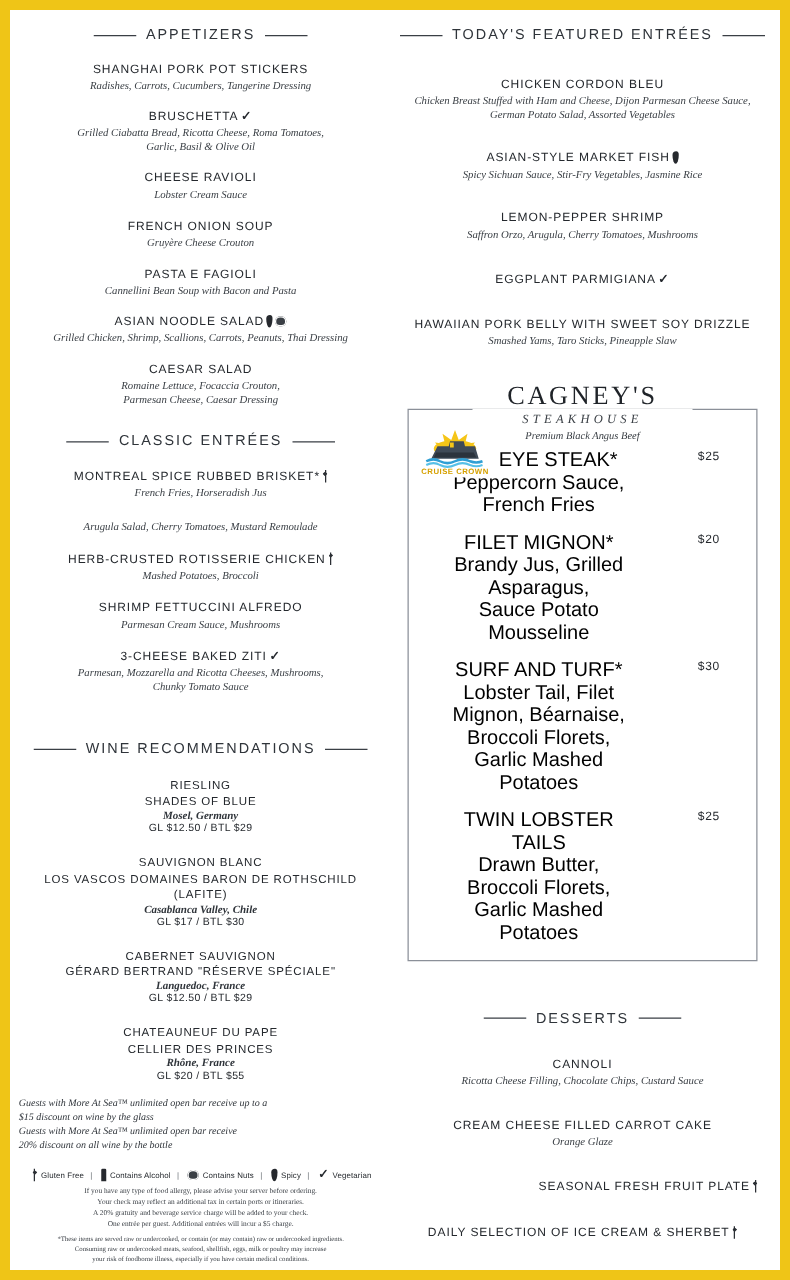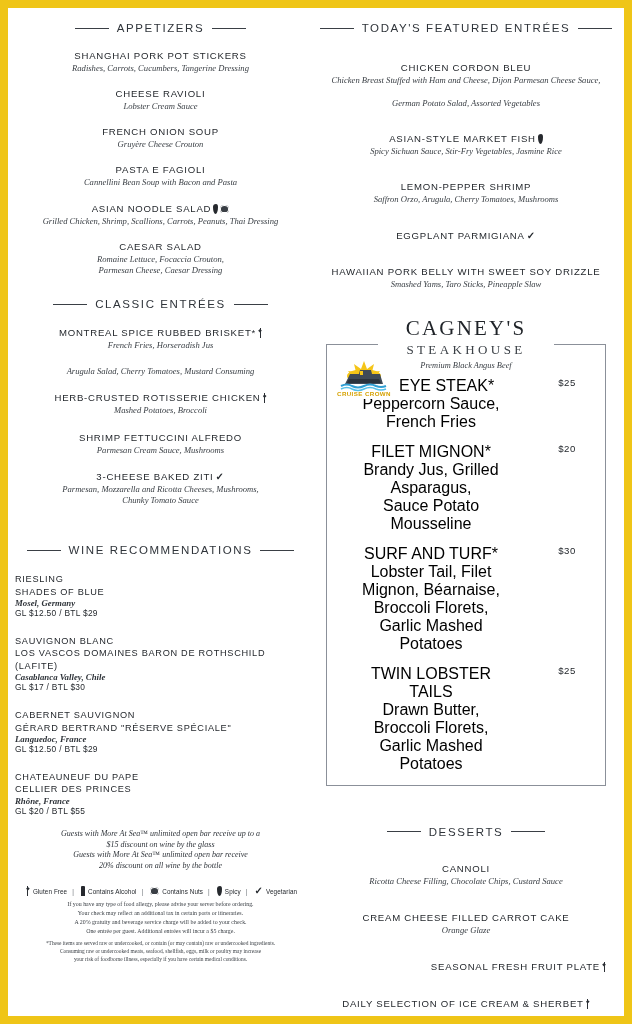--- a/index.html
+++ b/index.html
@@ -64,21 +64,21 @@
 
   
   .steak-wrap{position:relative;margin-top:10px;}
   .steak-title{text-align:center;position:relative;z-index:3;}
   .steak-title .cg{
     font-family:"Liberation Serif", serif;
     font-size:21px;letter-spacing:2.2px;color:#1f2328;line-height:1;
   }
   .steak-title .sh{
     font-family:"Liberation Serif", serif;
-    font-size:13px;letter-spacing:3.4px;color:#3b4046;margin-top:3px;
+    font-size:10px;letter-spacing:3.4px;color:#3b4046;margin-top:3px;font-style:italic;
   }
   .steak-title .pb{
     font-family:"Liberation Serif", serif;font-style:italic;
     font-size:8.4px;color:#3b4046;margin-top:3px;
   }
   .steak-box{
     border:1px solid #8b9099;
     margin-top:-26px;padding:32px 12px 12px 12px;
     position:relative;
   }
@@ -94,27 +94,27 @@
     display:flex;align-items:flex-start;justify-content:center;
     margin:0;
   }
   .steak-name-col{width:150px;text-align:center;}
   .steak-price{
     width:44px;text-align:right;font-size:9.6px;color:#24282d;
     letter-spacing:0.6px;padding-left:26px;
   }
 
   
-  .wine{}
+  .wine{text-align:center;}
   .wine .v{font-size:9.2px;letter-spacing:0.7px;color:#24282d;line-height:1.35;}
   .wine .r{font-family:"Liberation Serif",serif;font-style:italic;font-weight:700;font-size:8.8px;color:#2f343a;}
   .wine .p{font-size:8.4px;letter-spacing:0.3px;color:#24282d;}
   .wine-note{
     font-family:"Liberation Serif",serif;font-style:italic;
-    font-size:8px;line-height:1.35;text-align:center;color:#2f343a;
+    font-size:8px;line-height:1.35;color:#2f343a;
   }
 
   
   .legend{
     display:flex;align-items:center;justify-content:center;
     gap:3px;font-size:6.3px;color:#24282d;letter-spacing:0.1px;
     flex-wrap:nowrap;
   }
   .legend .sep{color:#6a6f75;margin:0 2px;}
   .legend .lbl{white-space:nowrap;}
@@ -141,20 +141,25 @@
       <span class="title">APPETIZERS</span>
       <span class="rule"></span>
     </div>
 
     <div id="appetizers-list" style="margin-top:16px">
           <div class="item">
             <div class="nm">SHANGHAI PORK POT STICKERS</div>
             <div class="ds">Radishes, Carrots, Cucumbers, Tangerine Dressing</div>
           </div>
           <div class="item" style="margin-top: 14px;">
+            <div class="nm">BRUSCHETTA<span class="ico i-veg" style="font-family: &quot;Liberation Serif&quot;, serif;">✓</span></div>
+            <div class="ds">Grilled Ciabatta Bread, Ricotta Cheese, Roma Tomatoes,</div>
+            <div class="ds" style="margin-top: 0px;">Garlic, Basil &amp; Olive Oil</div>
+          </div>
+          <div class="item" style="margin-top: 14px;">
             <div class="nm">CHEESE RAVIOLI</div>
             <div class="ds">Lobster Cream Sauce</div>
           </div>
           <div class="item" style="margin-top: 14px;">
             <div class="nm">FRENCH ONION SOUP</div>
             <div class="ds">Gruyère Cheese Crouton</div>
           </div>
           <div class="item" style="margin-top: 14px;">
             <div class="nm">PASTA E FAGIOLI</div>
             <div class="ds">Cannellini Bean Soup with Bacon and Pasta</div>
@@ -176,21 +181,21 @@
       <span class="title">CLASSIC ENTRÉES</span>
       <span class="rule"></span>
     </div>
 
     <div id="classic-list" style="margin-top:17px">
           <div class="item">
             <div class="nm">MONTREAL SPICE RUBBED BRISKET*<span class="ico i-gf"></span></div>
             <div class="ds">French Fries, Horseradish Jus</div>
           </div>
           <div class="item" style="margin-top: 15px;">
-            <div class="ds">Arugula Salad, Cherry Tomatoes, Mustard Consuming</div>
+            <div class="ds">Arugula Salad, Cherry Tomatoes, Mustard Remoulade</div>
           </div>
           <div class="item" style="margin-top: 15px;">
             <div class="nm">HERB-CRUSTED ROTISSERIE CHICKEN<span class="ico i-gf"></span></div>
             <div class="ds">Mashed Potatoes, Broccoli</div>
           </div>
           <div class="item" style="margin-top: 15px;">
             <div class="nm">SHRIMP FETTUCCINI ALFREDO</div>
             <div class="ds">Parmesan Cream Sauce, Mushrooms</div>
           </div>
           <div class="item" style="margin-top: 15px;">
@@ -276,21 +281,21 @@
     <div class="sec-head">
       <span class="rule"></span>
       <span class="title">TODAY'S FEATURED ENTRÉES</span>
       <span class="rule"></span>
     </div>
 
     <div id="featured-list" style="margin-top:28px">
           <div class="item">
             <div class="nm">CHICKEN CORDON BLEU</div>
             <div class="ds">Chicken Breast Stuffed with Ham and Cheese, Dijon Parmesan Cheese Sauce,</div>
-            <div class="ds" style="margin-top: 12px;">German Potato Salad, Assorted Vegetables</div>
+            <div class="ds" style="margin-top: 0px;">German Potato Salad, Assorted Vegetables</div>
           </div>
           <div class="item" style="margin-top: 24px;">
             <div class="nm">ASIAN-STYLE MARKET FISH<span class="ico i-spicy"></span></div>
             <div class="ds">Spicy Sichuan Sauce, Stir-Fry Vegetables, Jasmine Rice</div>
           </div>
           <div class="item" style="margin-top: 24px;">
             <div class="nm">LEMON-PEPPER SHRIMP</div>
             <div class="ds">Saffron Orzo, Arugula, Cherry Tomatoes, Mushrooms</div>
           </div>
           <div class="item" style="margin-top: 24px;">

